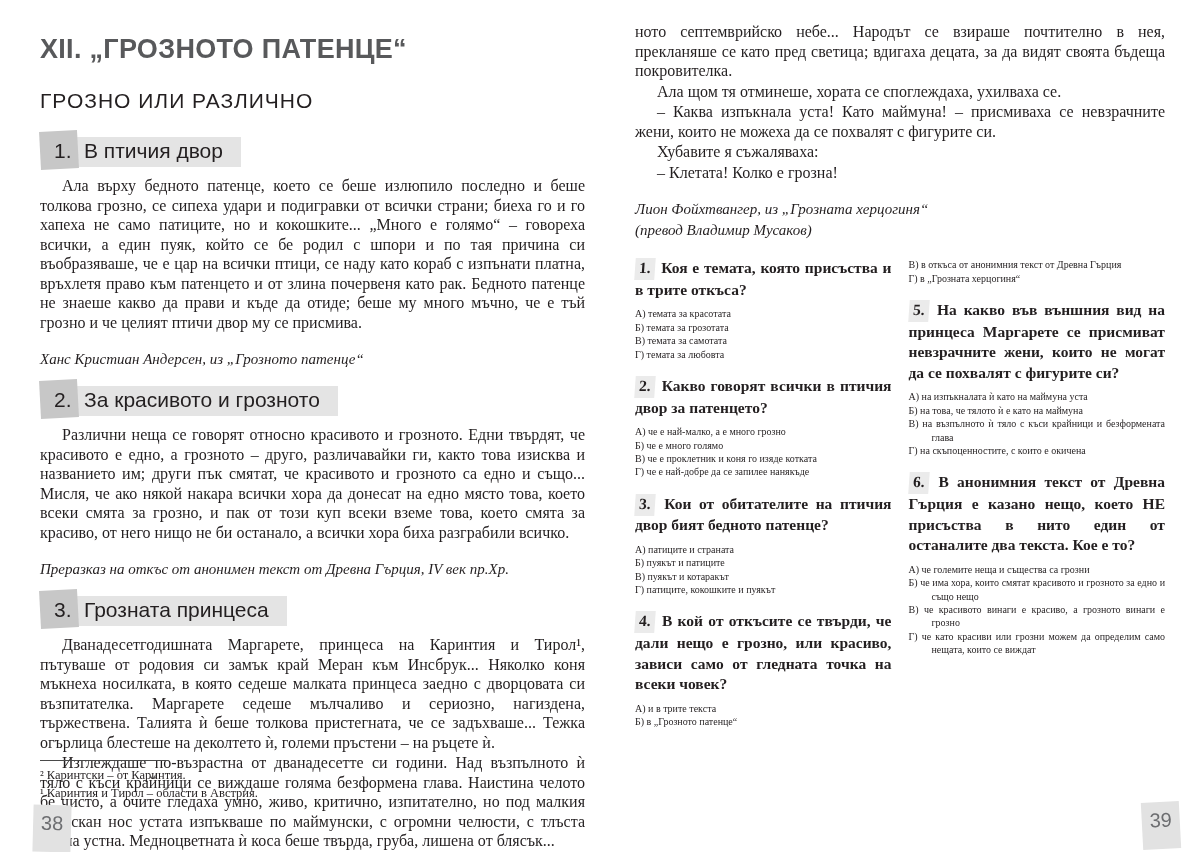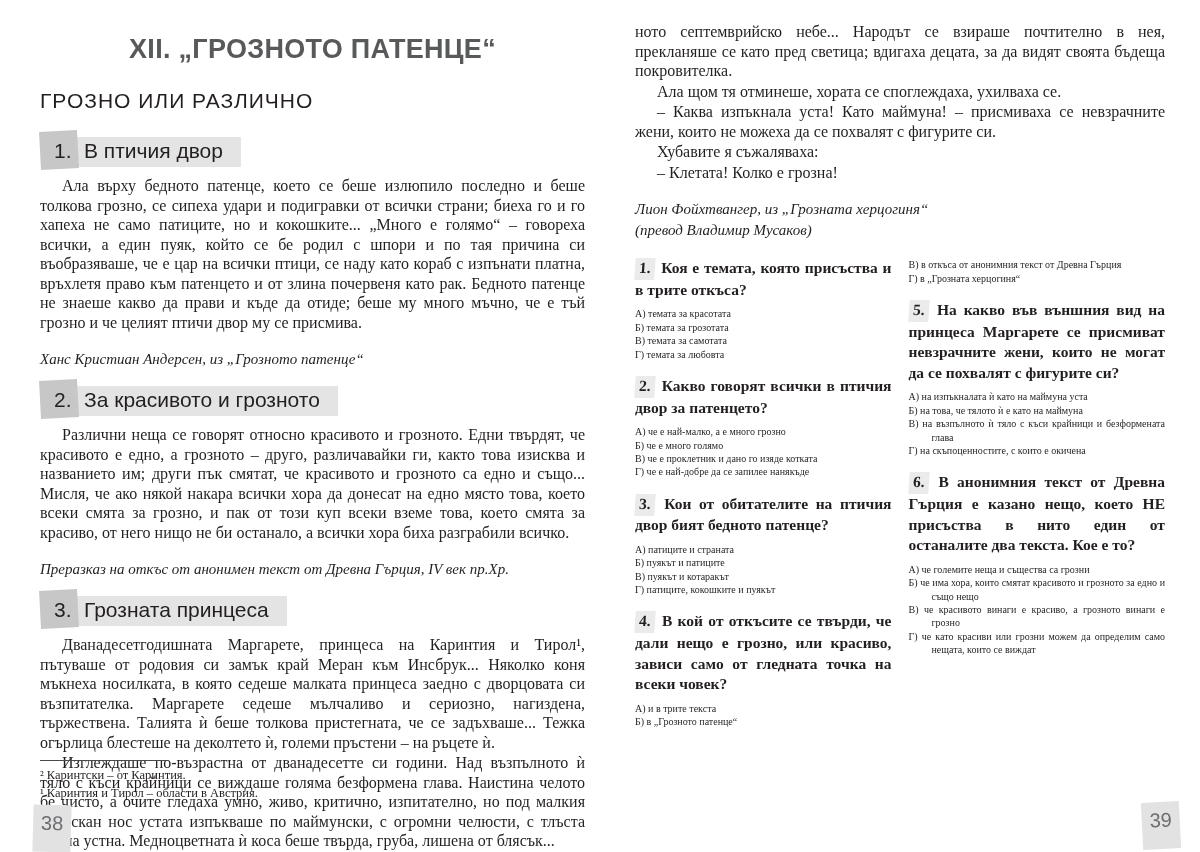--- a/index.html
+++ b/index.html
@@ -16,21 +16,21 @@
   body{font-family:"Liberation Serif",serif;color:var(--text-color);}
   .spread{display:flex;width:1200px;height:852px;}
   .page{position:relative;width:600px;height:852px;overflow:hidden;}
   .page-left{padding:34px 15px 0 40px;}
   .page-right{padding:22px 35px 0 35px;}
 
   
   .chapter-title{
     font-family:"Liberation Sans",sans-serif;
     font-size:27px;font-weight:bold;letter-spacing:.3px;
-    color:var(--title-gray);margin-bottom:24px;text-align:center;
+    color:var(--title-gray);margin-bottom:24px;
   }
   .chapter-subtitle{
     font-family:"Liberation Sans",sans-serif;
     font-size:21px;font-weight:normal;letter-spacing:1px;
     color:var(--text-color);margin-bottom:24px;
   }
 
   
   .section{margin-bottom:16px;}
   .sec-head{
@@ -135,21 +135,21 @@
               <div class="opt">Б) темата за грозотата</div>
               <div class="opt">В) темата за самотата</div>
               <div class="opt">Г) темата за любовта</div>
             </div>
           </div>
           <div class="q-block">
             <div class="q-text"><span class="q-num">2.</span> Какво говорят всички в птичия двор за патенцето?</div>
             <div class="opts">
               <div class="opt">А) че е най-малко, а е много грозно</div>
               <div class="opt">Б) че е много голямо</div>
-              <div class="opt">В) че е проклетник и дано го изяде котката</div>
+              <div class="opt">В) че е проклетник и коня го изяде котката</div>
               <div class="opt">Г) че е най-добре да се запилее нанякъде</div>
             </div>
           </div>
           <div class="q-block">
             <div class="q-text"><span class="q-num">3.</span> Кои от обитателите на птичия двор бият бедното патенце?</div>
             <div class="opts">
               <div class="opt">А) патиците и страната</div>
               <div class="opt">Б) пуякът и патиците</div>
               <div class="opt">В) пуякът и котаракът</div>
               <div class="opt">Г) патиците, кокошките и пуякът</div>

